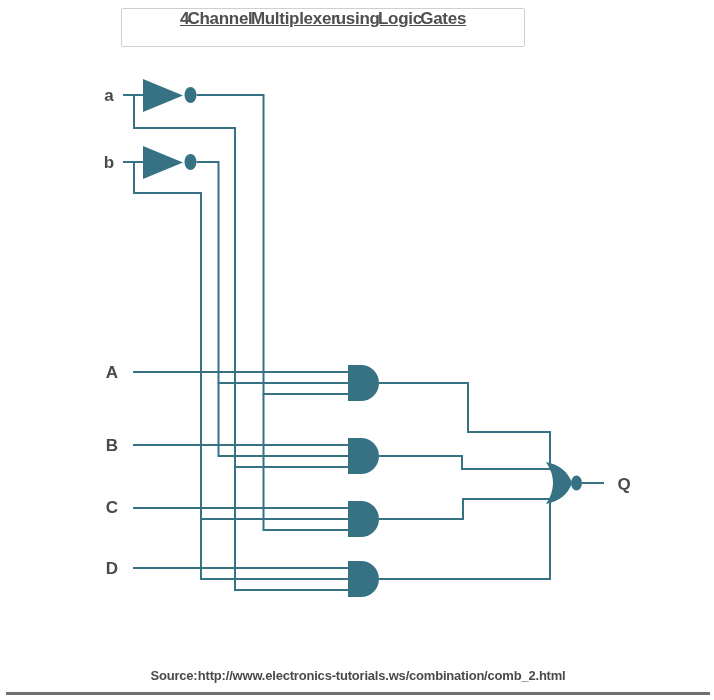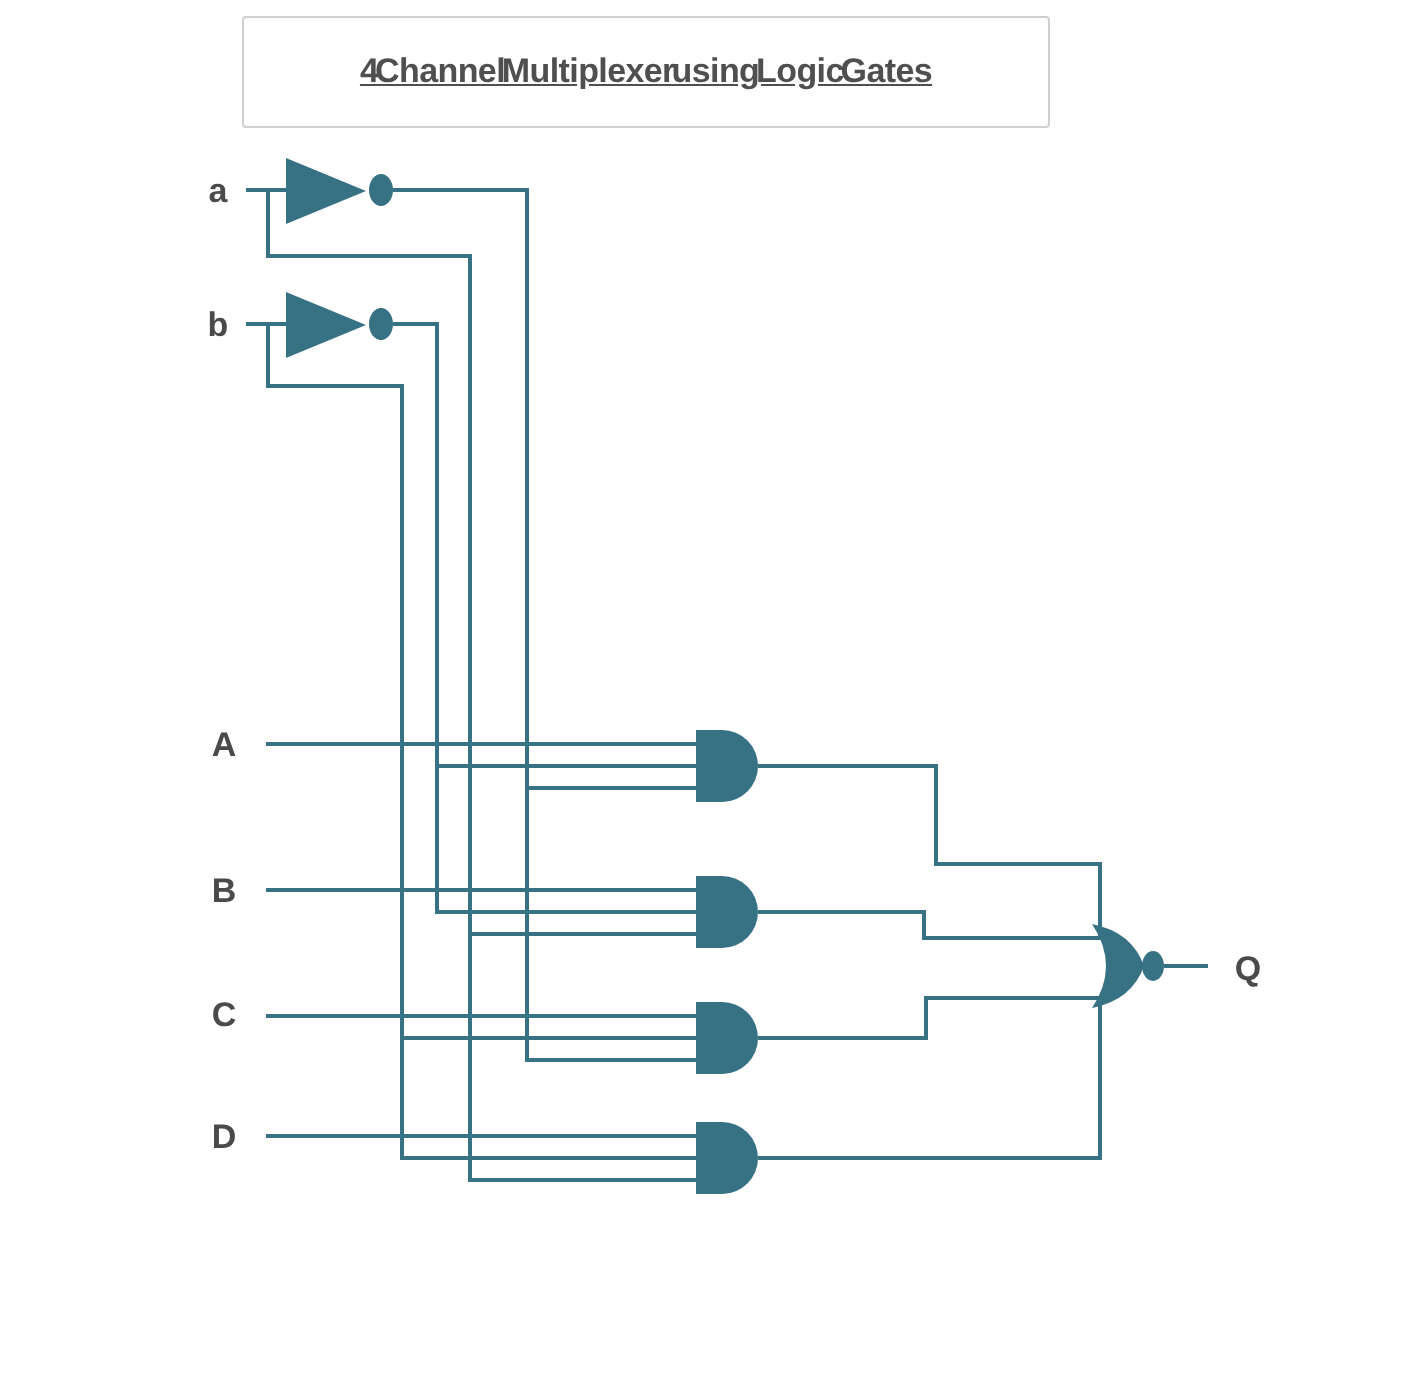--- a/index.html
+++ b/index.html
@@ -22,23 +22,23 @@
 
   .lbl-box{
     position:absolute;background:#ffffff;
     display:flex;align-items:center;justify-content:center;
   }
   .lbl-text{
     font-size:17px;font-weight:bold;color:var(--text);line-height:1;
   }
 
   .title-box{
-    position:absolute;left:121px;top:8px;width:404px;height:56px;
+    position:absolute;left:121px;top:8px;width:404px;height:39px;
     background:#ffffff;border:1px solid var(--title-border);border-radius:2px;
-    display:flex;align-items:center;justify-content:center;box-sizing:border-box;
+    display:flex;justify-content:center;box-sizing:border-box;
   }
   .title-text{
     font-size:17px;font-weight:bold;color:#4f4f4f;
     text-decoration:underline;letter-spacing:-0.3px;word-spacing:-6px;
     white-space:nowrap;
   }
 
   .source-bar{
     position:absolute;left:6px;top:658px;width:704px;height:37px;
     background:#ffffff;border-bottom:3px solid #6f6f6f;
@@ -125,14 +125,17 @@
     <span class="lbl-text">C</span>
   </div>
   <div class="lbl-box" style="left:91px;top:547px;width:42px;height:43px;">
     <span class="lbl-text">D</span>
   </div>
 
   <div class="lbl-box" style="left:604px;top:463px;width:40px;height:42px;">
     <span class="lbl-text">Q</span>
   </div>
 
+  <div class="source-bar">
+    <span class="source-text">Source: http://www.electronics-tutorials.ws/combination/comb_2.html</span>
+  </div>
 
 </div>
 
 </body></html>

